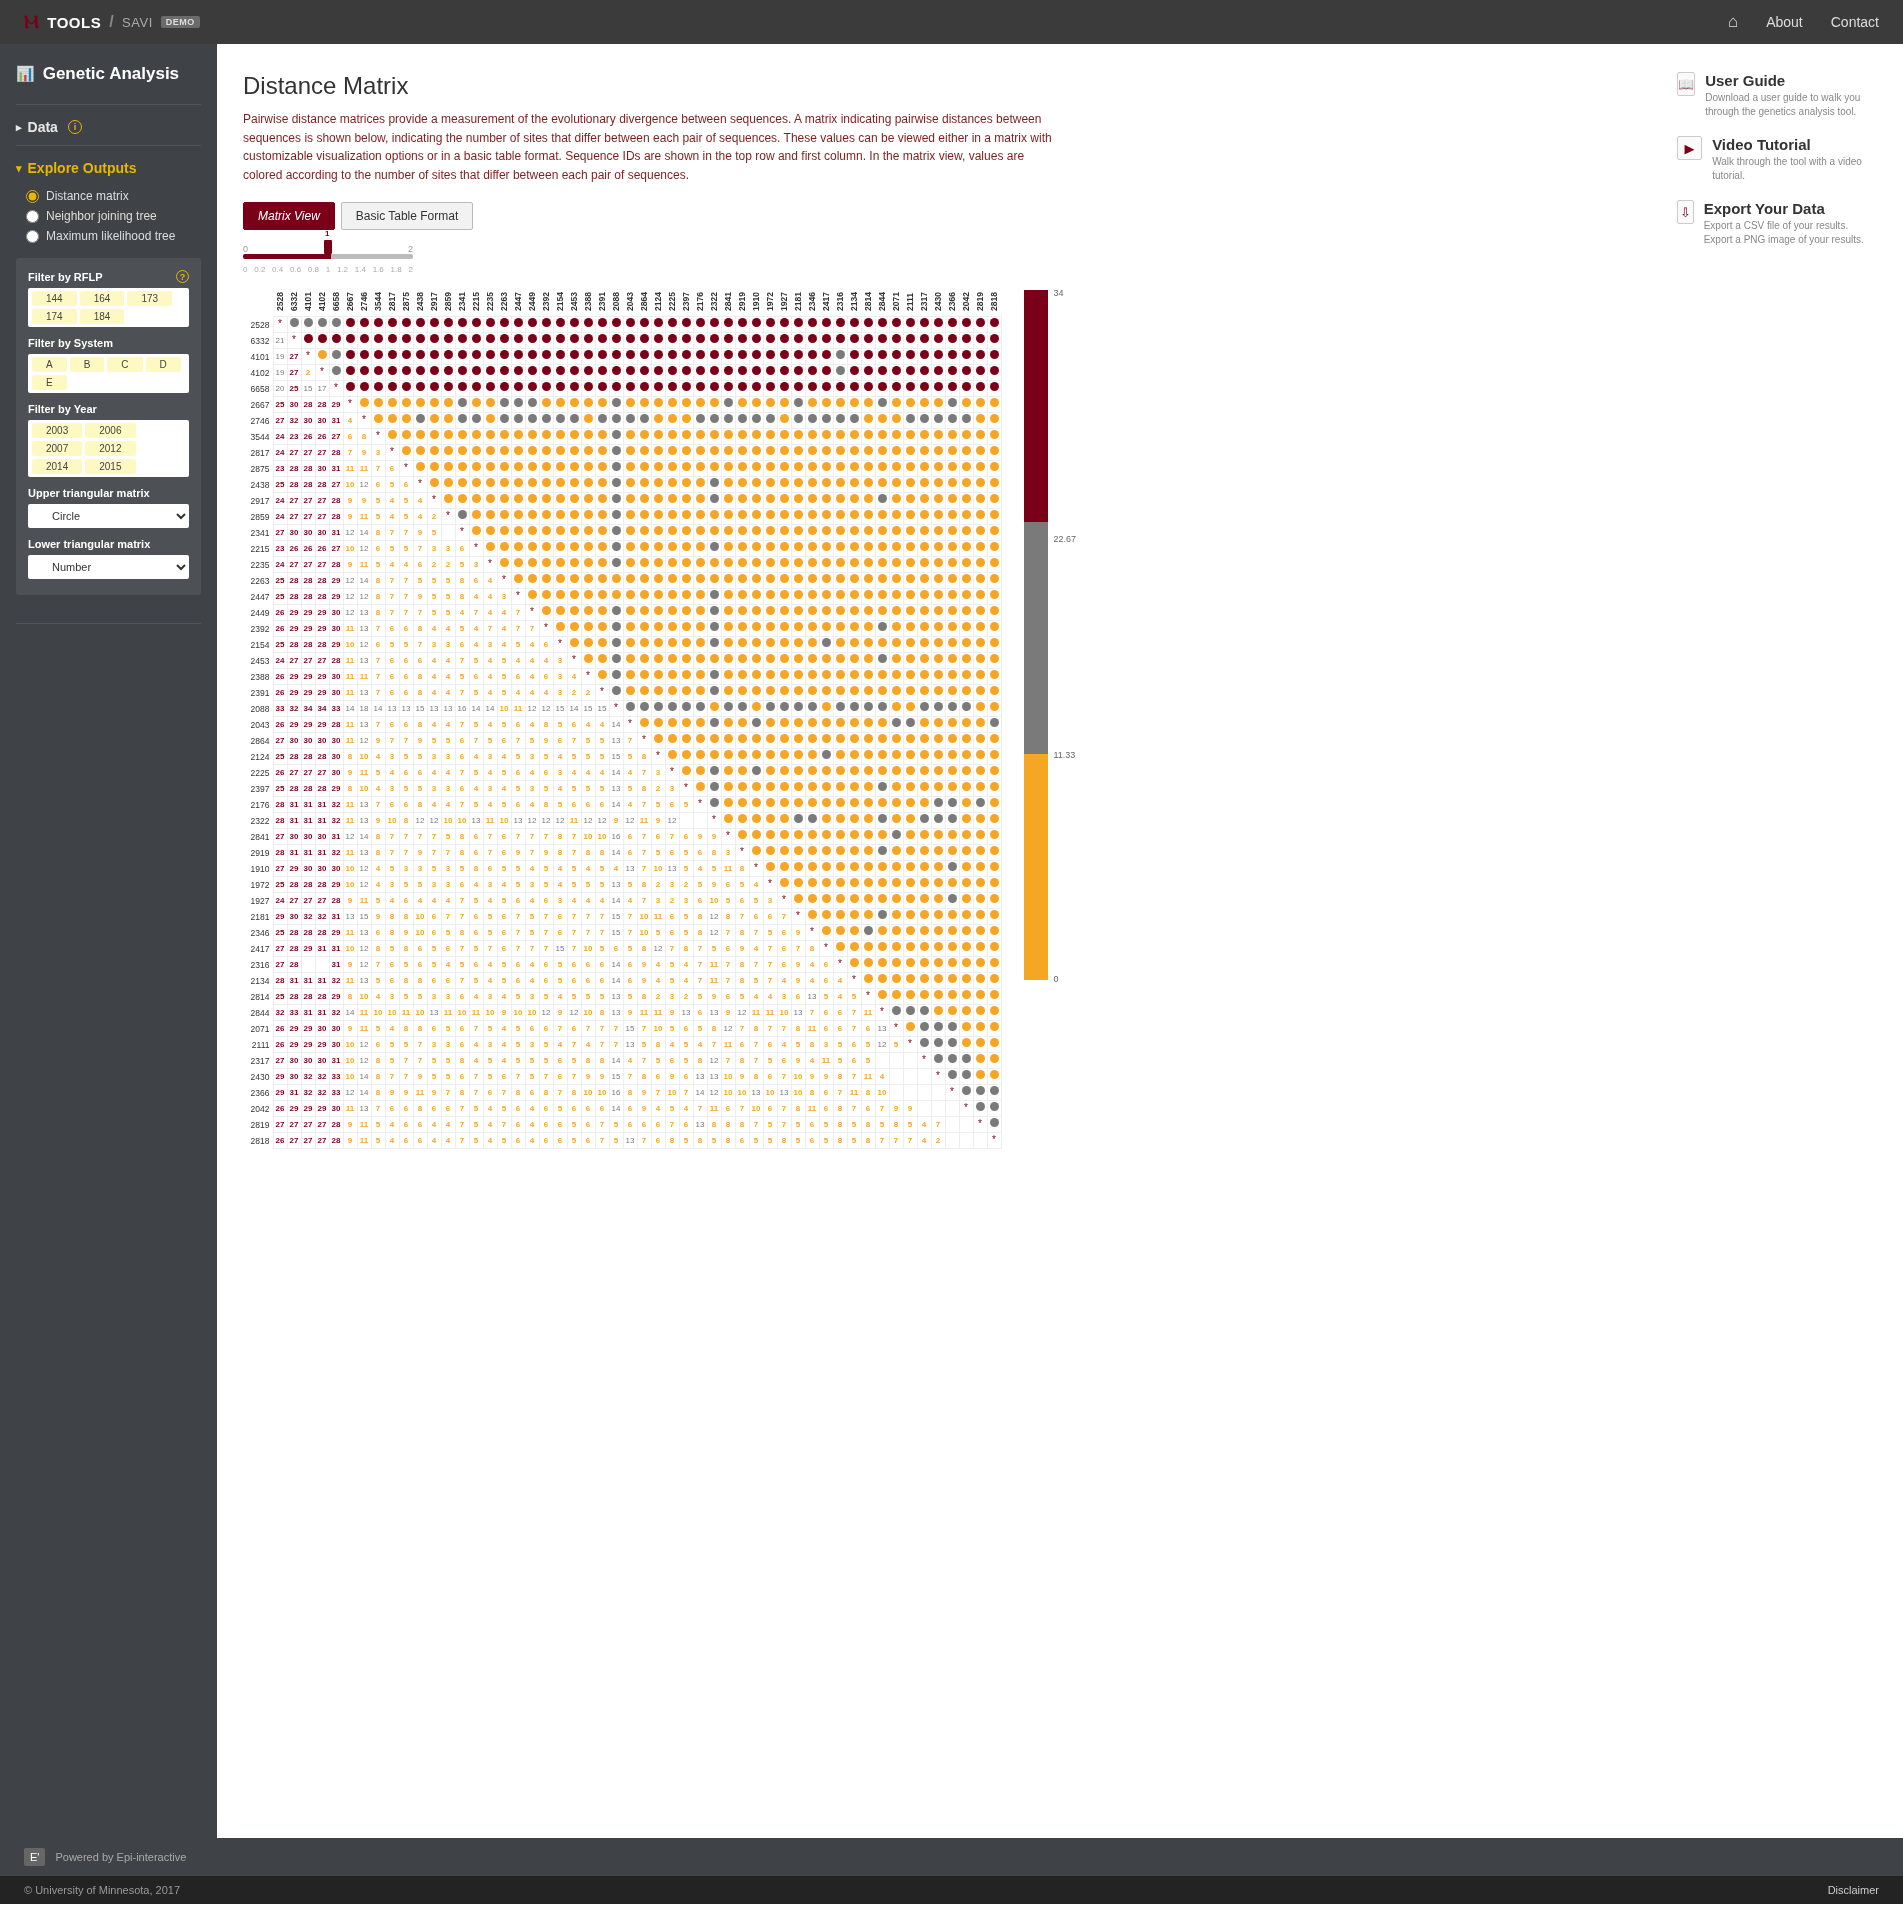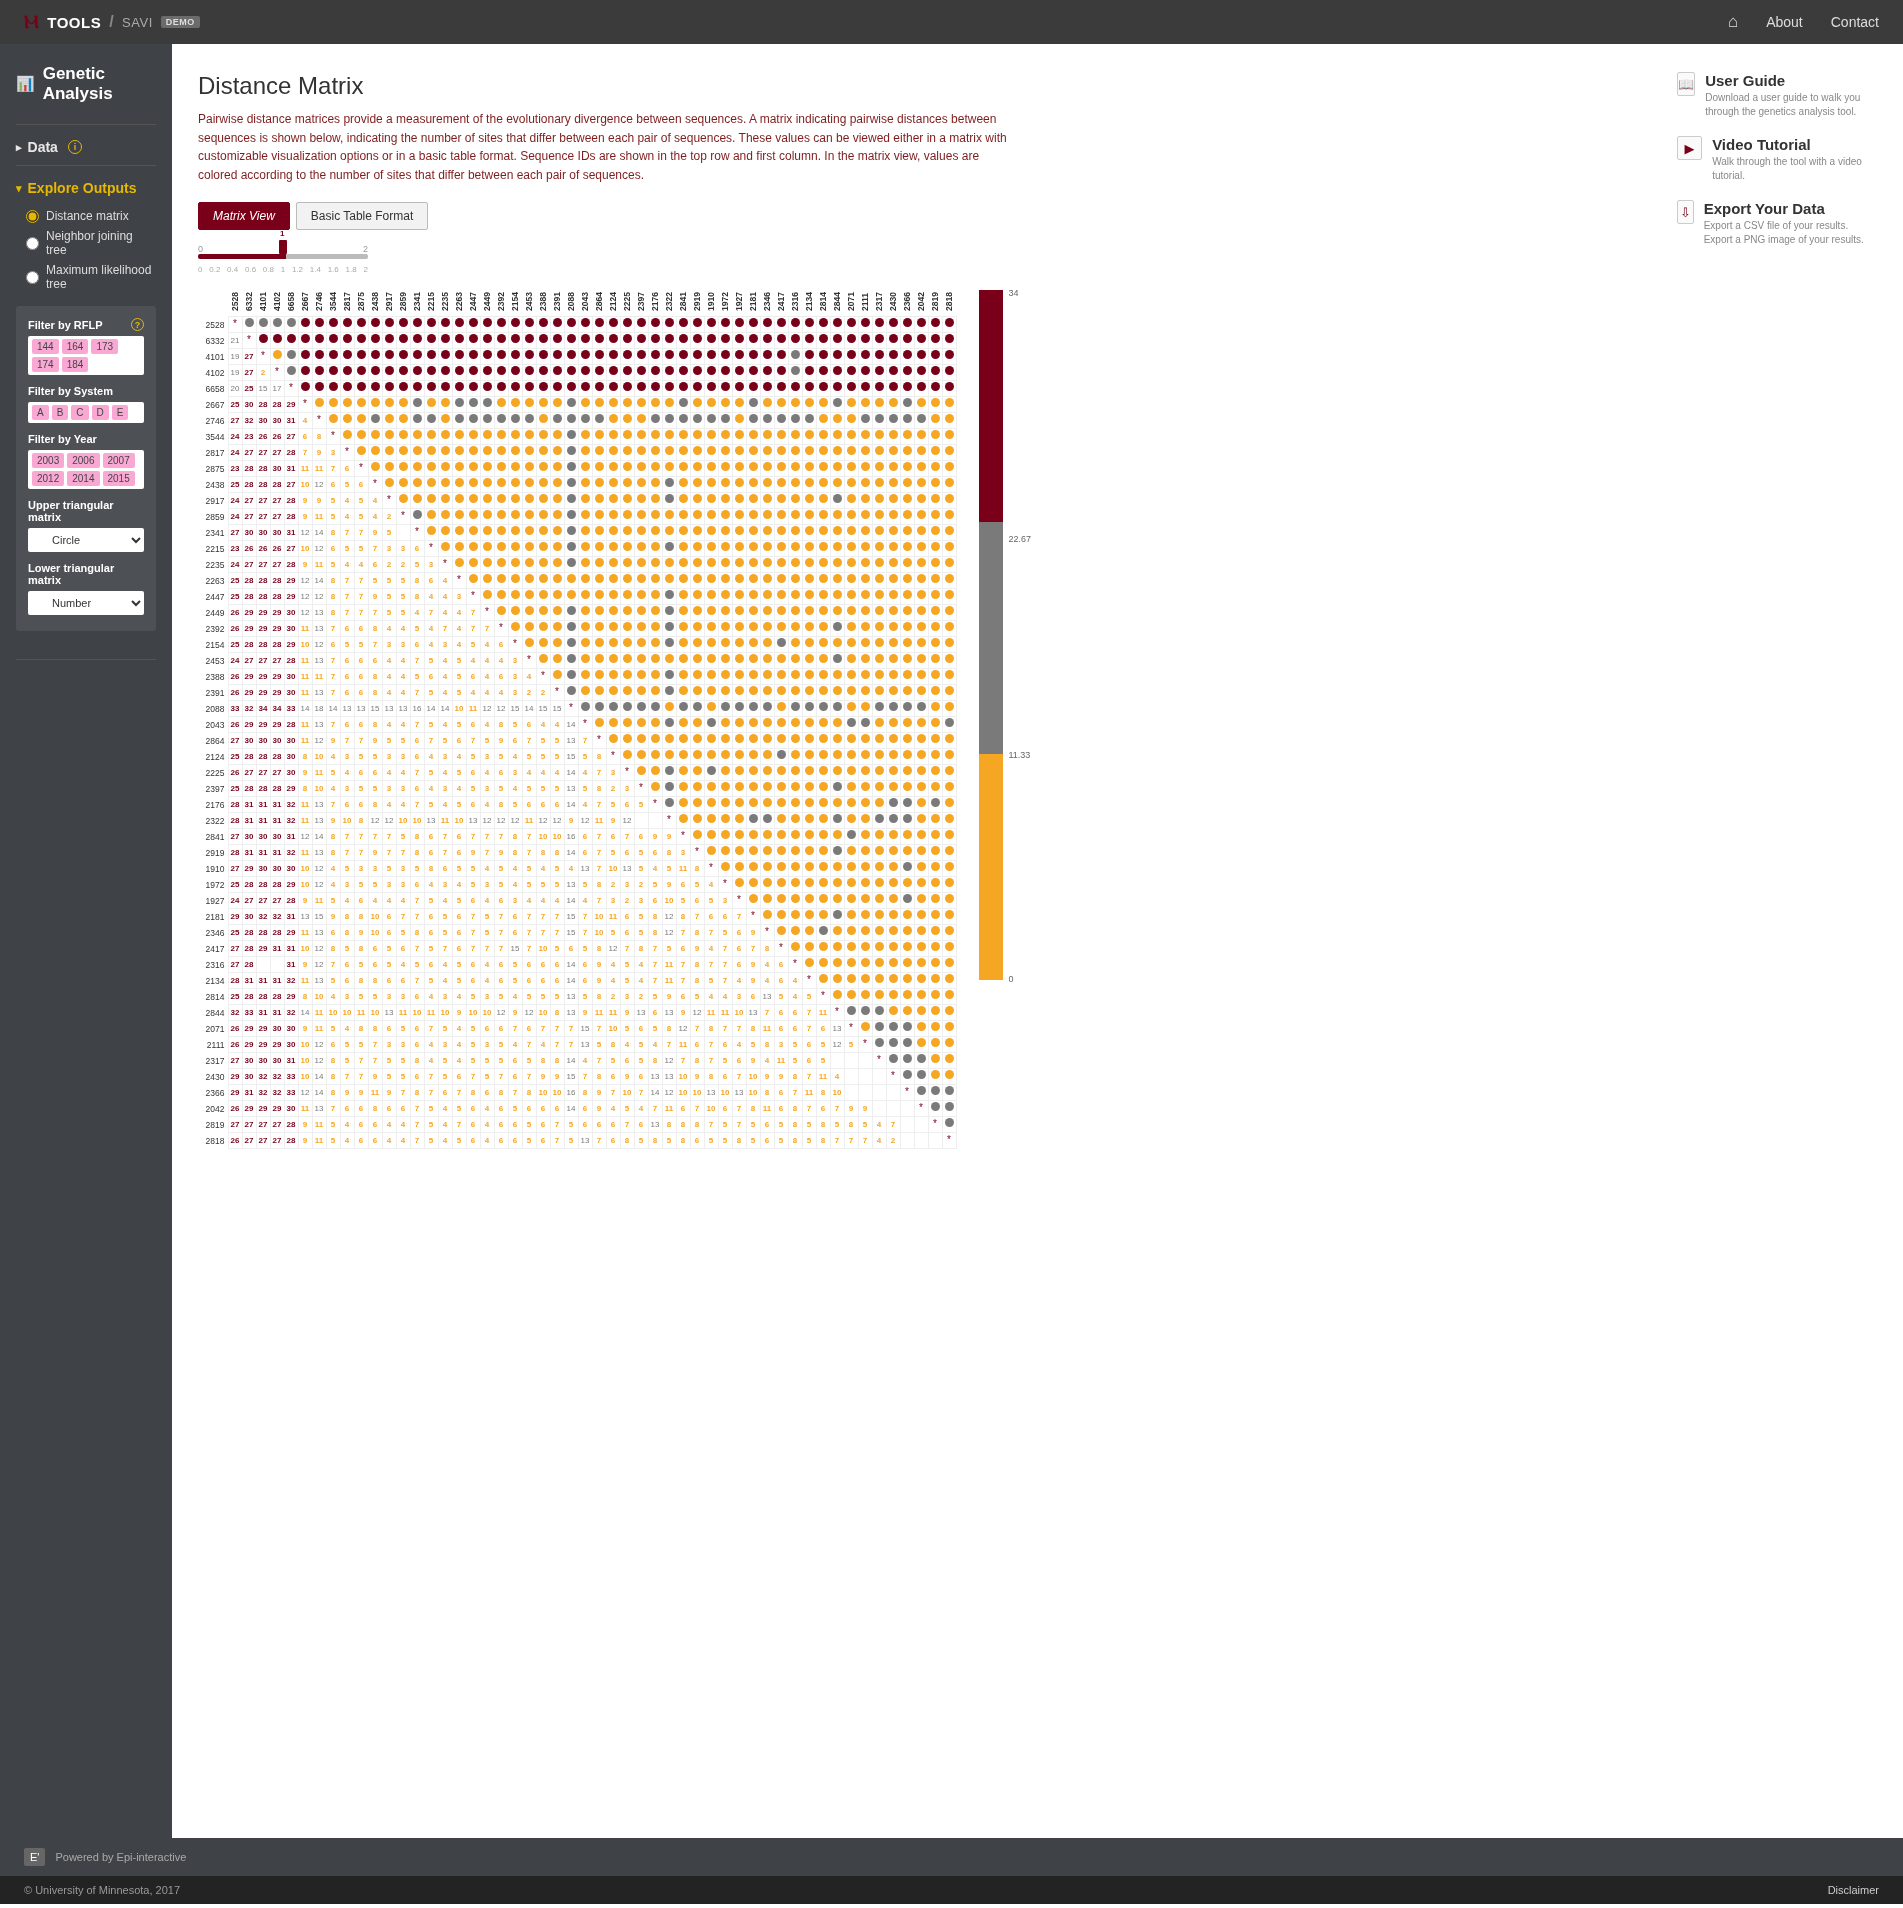--- a/index.html
+++ b/index.html
@@ -11,42 +11,42 @@
 .brand .logo { color:#7a0019; font-weight:900; font-size:18px; }
 .brand .tools { color:#fff; font-size:15px; font-weight:700; }
 .brand .savi { color:#aaa; font-size:13px; font-weight:400; }
 .brand .demo { background:#6b6b6b; color:#ddd; font-size:9px; padding:1px 5px; border-radius:2px;text-align:center; }
 .topnav { display:flex; gap:28px; align-items:center; }
 .topnav a { color:#ddd; text-decoration:none; font-size:14px; }
 .topnav .home-ico::before { content:"⌂"; font-size:17px; color:#ddd; }
 
 
 .wrap { display:flex; min-height:calc(100vh - 44px - 70px); }
-.sidebar { width:172px; background:#3f4246; color:#e7e7e7; padding:20px 16px; font-size:13px; }
+.sidebar { width:217px; background:#3f4246; color:#e7e7e7; padding:20px 16px; font-size:13px; }
 .main { flex:1; background:#fff; padding:28px 26px 30px 26px; display:flex; gap:24px; align-items:flex-start; }
 .content { flex:1; min-width:0; }
 .helpcol { width:200px; font-size:11px; color:#666; }
 
 
 .side-title { display:flex; align-items:center; gap:8px; font-size:17px; font-weight:600; color:#fff; margin-bottom:20px; }
 .side-title::before { content:"📊"; font-size:15px; opacity:.8; }
 .side-sec { border-top:1px solid #555; padding:14px 0 10px; }
 .side-sec h3 { font-size:14px; font-weight:600; display:flex; align-items:center; gap:6px; cursor:pointer; }
 .side-sec h3 .caret { font-size:11px; }
 .side-sec h3.gold { color:#e6b800; }
 .side-sec h3 .info { margin-left:4px; color:#e6b800; border:1px solid #e6b800; border-radius:50%; width:14px; height:14px; display:inline-flex; align-items:center; justify-content:center; font-size:9px; }
 .sub-items { margin-top:10px; }
 .sub-items .itm { display:flex; align-items:center; gap:7px; padding:3px 0 3px 10px; font-size:12px; color:#ddd; cursor:pointer; }
 .sub-items .itm input { accent-color:#e6b800; }
 .filter-box { background:#4d5055; border-radius:3px; padding:12px 12px 16px; margin-top:12px; }
 .filter-box .flab { font-size:11px; font-weight:600; color:#fff; margin-top:10px; margin-bottom:5px; display:flex; justify-content:space-between; align-items:center; }
 .filter-box .flab:first-child { margin-top:0; }
 .filter-box .flab .qm { color:#e6b800; border:1px solid #e6b800; border-radius:50%; width:13px; height:13px; display:inline-flex; align-items:center; justify-content:center; font-size:9px; }
 .chiprow { background:#fff; border-radius:2px; padding:3px 4px; display:flex; gap:3px; flex-wrap:wrap; }
-.chip { background:#f9a8d4; color:#444; font-size:10px; padding:2px 5px; border-radius:2px; }
+.chip { background:#fef9c3; color:#444; font-size:10px; padding:2px 14px; border-radius:2px; }
 .sel { width:100%; background:#fff; border:none; border-radius:2px; padding:5px 20px; font-size:11px; color:#333; }
 
 
 h1.page-title { font-size:24px; font-weight:400; color:#333; margin-bottom:10px; }
 .intro { font-size:12px; line-height:1.55; color:#7f1d1d; margin-bottom:18px; max-width:820px; }
 .tabs { display:flex; gap:6px; margin-bottom:14px; }
 .tab { padding:6px 14px; font-size:12px; border:1px solid #bbb; background:#f2f2f2; color:#333; cursor:pointer; border-radius:2px; }
 .tab.active { background:#7a0019; color:#fff; border-color:#7a0019;font-style:italic; }
 .zoom-blk { margin-bottom:16px; }
 .zoom-blk .zlab { font-size:11px; font-weight:600; color:#444; }

